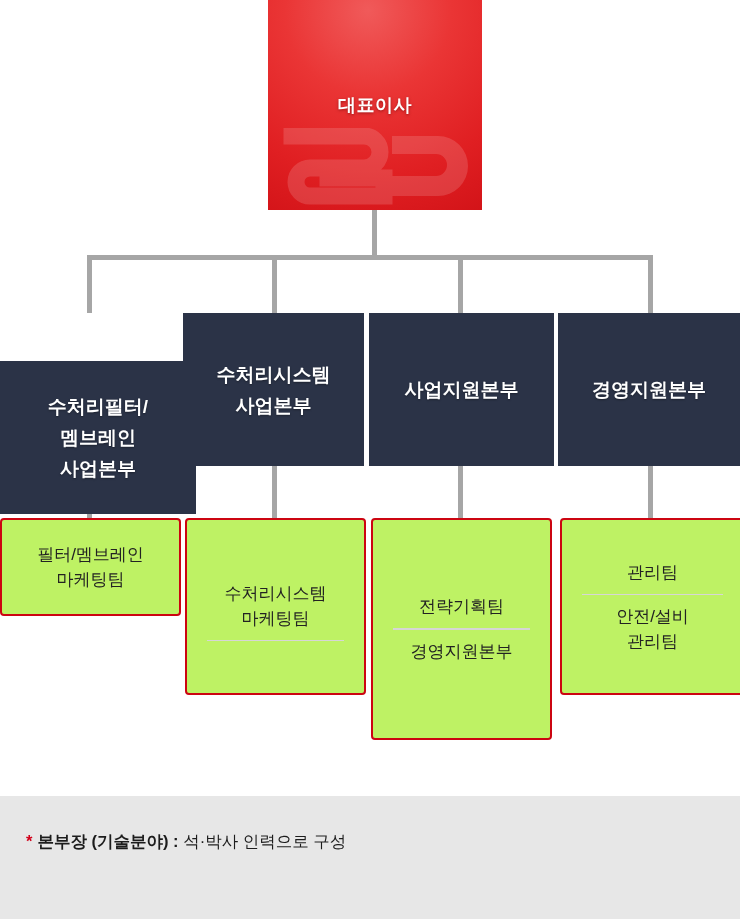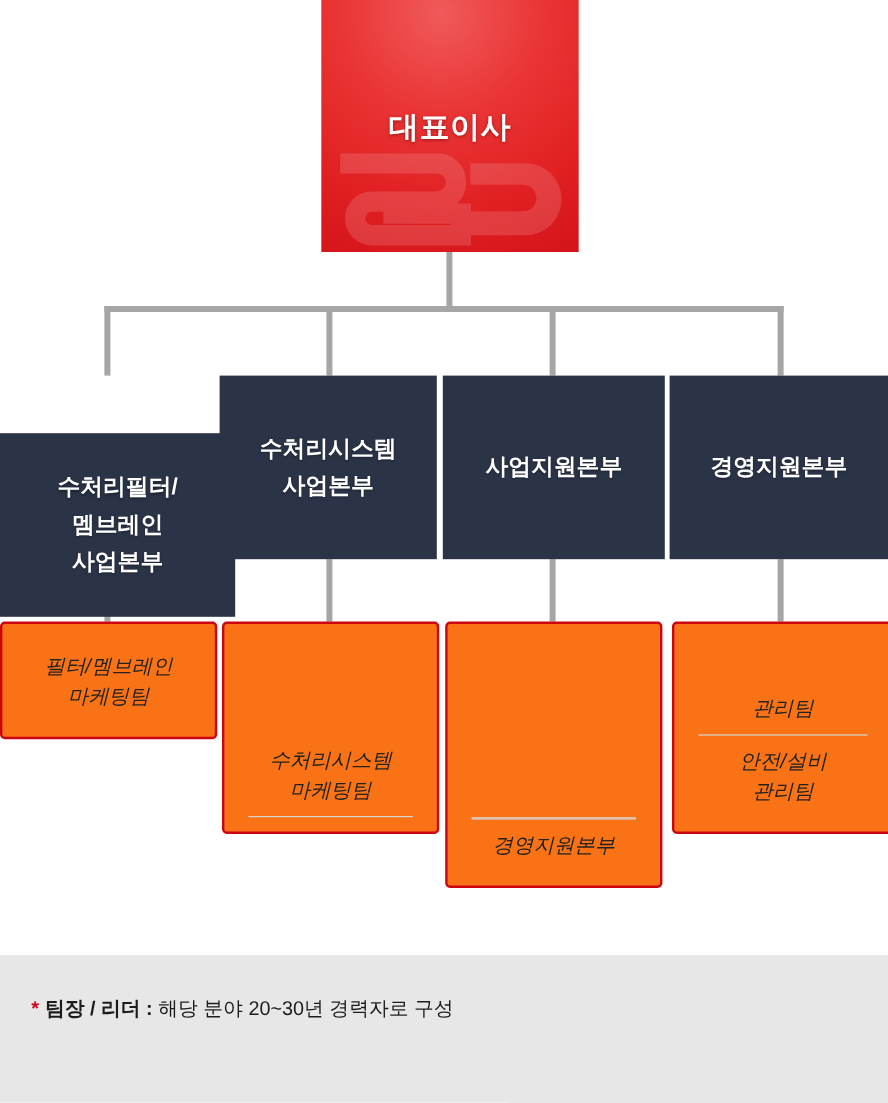--- a/index.html
+++ b/index.html
@@ -91,21 +91,21 @@
   .ceo-label {
     position: absolute;
     left: 0;
     top: 0;
     width: 214px;
     height: 210px;
     display: flex;
     align-items: center;
     justify-content: center;
     color: #ffffff;
-    font-size: 25px;
+    font-size: 18px;
     font-weight: bold;
     letter-spacing: .5px;
     text-shadow: 0 1px 3px rgba(90,0,0,.55);
   }
 
   
   .division {
     position: absolute;
     top: 313px;
     height: 153px;
@@ -121,29 +121,28 @@
     font-weight: bold;
     line-height: 31px;
     white-space: pre-line;
     text-shadow: 0 1px 2px rgba(0,0,0,.35);
   }
 
   
   .teambox {
     position: absolute;
     top: 518px;
-    background: #f97316;
+    background: #bef264;
     border: 2px solid #cc0511;
     border-radius: 4px;
     box-sizing: border-box;
     padding: 12px 6px;
     display: flex;
     flex-direction: column;
-    justify-content: flex-end;
-    font-style: italic;
+    justify-content: center;
   }
   .team-item {
     color: #222222;
     font-size: 17px;
     line-height: 25px;
     text-align: center;
     white-space: pre-line;
     padding: 9px 0;
   }
   .team-sep {
@@ -235,31 +234,32 @@
 마케팅팀</div>
   </div>
 
   <div class="teambox" style="left:185px; width:181px; height:177px;">
     <div class="team-item">수처리시스템
 마케팅팀</div>
     <div class="team-sep"></div>
   </div>
 
   <div class="teambox" style="left:371px; width:181px; height:222px;">
+    <div class="team-item">전략기획팀</div>
     <div class="team-sep"></div>
     <div class="team-sep"></div>
     <div class="team-item">경영지원본부</div>
   </div>
 
   <div class="teambox" style="left:560px; width:185px; height:177px;">
     <div class="team-item">관리팀</div>
     <div class="team-sep"></div>
     <div class="team-item">안전/설비
 관리팀</div>
   </div>
 
   <div class="notes">
     <div class="note-line">
-      <span class="note-star">*</span><span class="note-strong">팀장 / 리더 :</span><span class="note-rest"> 해당 분야 20~30년 경력자로 구성</span>
+      <span class="note-star">*</span><span class="note-strong">본부장 (기술분야) :</span><span class="note-rest"> 석·박사 인력으로 구성</span>
     </div>
   </div>
 
 </div>
 
 </body></html>

